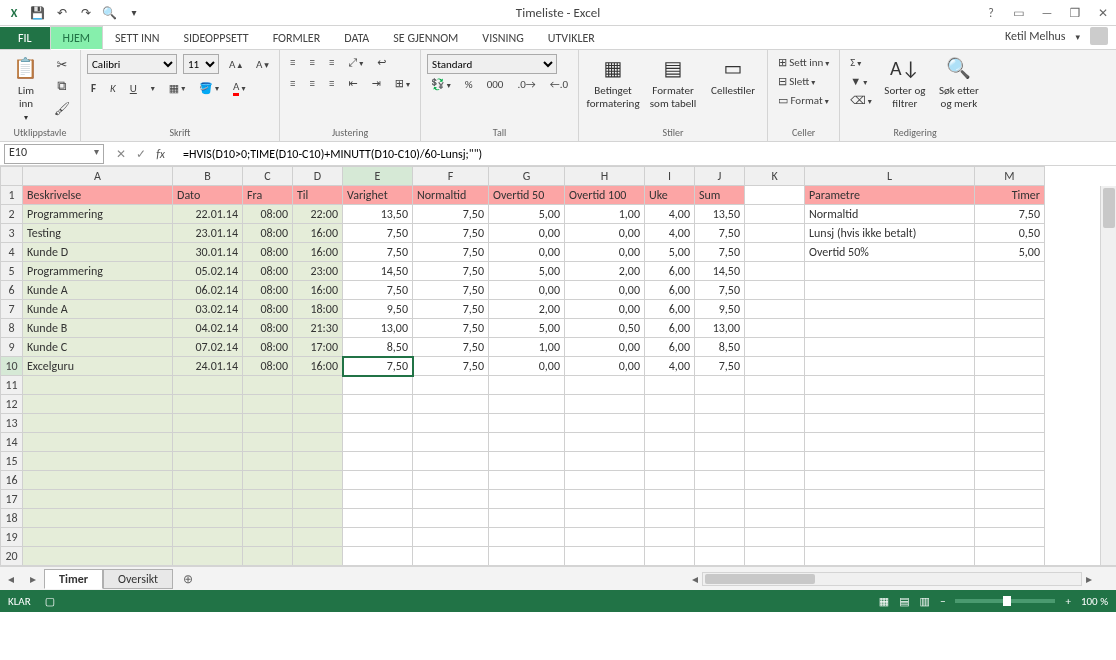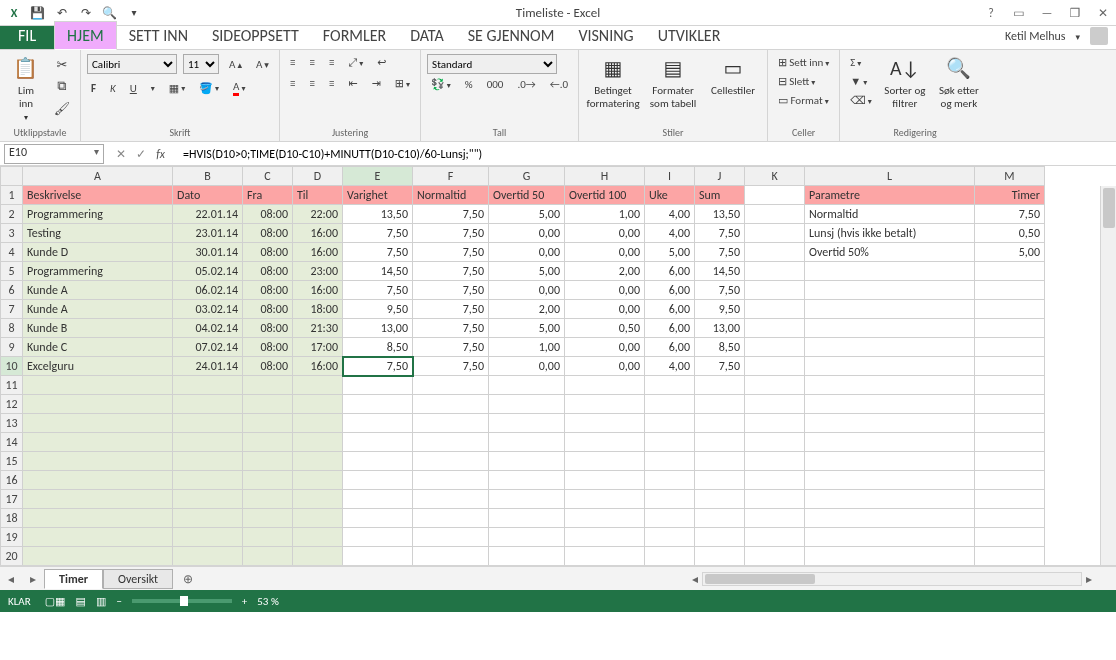--- a/index.html
+++ b/index.html
@@ -8,23 +8,23 @@
 
 .titlebar { height: 26px; background: #fff; display: flex; align-items: center; border-bottom: 1px solid #d4d4d4; position: relative; }
 .titlebar .qat { display: flex; align-items: center; gap: 8px; padding: 0 6px; }
 .titlebar .qat .icon { width: 16px; height: 16px; display: flex; align-items: center; justify-content: center; color: #444; }
 .titlebar .title { position: absolute; left: 50%; transform: translateX(-50%); font-size: 13px; color: #444; }
 .titlebar .wincontrols { position: absolute; right: 4px; display: flex; gap: 10px; }
 .titlebar .wincontrols span { width: 18px; text-align: center; color: #666; cursor: default; }
 
 
 .tabs { height: 24px; display: flex; align-items: flex-end; background: #fff; border-bottom: 1px solid #d4d4d4; }
-.tabs .tab { padding: 4px 12px; font-size: 16px; color: #444; cursor: default; text-transform: uppercase; }
+.tabs .tab { padding: 4px 12px; font-size: 12px; color: #444; cursor: default; text-transform: uppercase; }
 .tabs .tab.fil { background: #217346; color: #fff; padding: 4px 18px; }
-.tabs .tab.active { color: #217346; border: 1px solid #d4d4d4; border-bottom: 1px solid #fff; background: #f0abfc; position: relative; bottom: -1px; }
+.tabs .tab.active { color: #217346; border: 1px solid #d4d4d4; border-bottom: 1px solid #fff; background: #86efac; position: relative; bottom: -1px; }
 .tabs .spacer { flex: 1; }
 .tabs .account { padding: 4px 8px; color: #444; display: flex; align-items: center; gap: 10px; }
 .tabs .avatar { width: 18px; height: 18px; background: #ccc; border-radius: 2px; }
 
 
 .ribbon { height: 92px; background: #f3f3f3; border-bottom: 1px solid #d4d4d4; display: flex; }
 .group { border-right: 1px solid #d4d4d4; padding: 4px 6px 2px 6px; display: flex; flex-direction: column; justify-content: space-between; }
 .group-label { font-size: 10px; text-align: center; color: #666; padding-top: 2px; position: relative; }
 .group-body { display: flex; gap: 4px; align-items: flex-start; }
 .col { display: flex; flex-direction: column; gap: 2px; }
@@ -64,21 +64,21 @@
 .sheettabs { height: 24px; display: flex; align-items: center; background: #f3f3f3; border-top: 1px solid #d4d4d4; font-size: 12px; }
 .sheettabs .nav { padding: 0 8px; color: #666; }
 .sheettabs .stab { padding: 2px 14px; border: 1px solid #b0b0b0; background: #e8e8e8; cursor: default; }
 .sheettabs .stab.active { background: #fff; border-bottom: 1px solid #fff; font-weight: bold; }
 .sheettabs .add { padding: 0 10px; color: #666; }
 .sheettabs .hscroll { flex: 1; display: flex; justify-content: flex-end; padding-right: 20px; }
 .sheettabs .hscroll .track { width: 380px; height: 14px; background: #f0f0f0; border: 1px solid #d4d4d4; position: relative; }
 .sheettabs .hscroll .thumb { position: absolute; left: 2px; top: 1px; width: 110px; height: 10px; background: #c8c8c8; border-radius: 2px; }
 
 
-.statusbar { height: 22px; background: #217346; color: #fff; display: flex; align-items: center; justify-content: flex-start; padding: 0 8px; font-size: 11px; }
+.statusbar { height: 22px; background: #217346; color: #fff; display: flex; align-items: center; justify-content: space-between; padding: 0 8px; font-size: 11px; }
 .statusbar .right { display: flex; align-items: center; gap: 10px; }
 .zoomslider { width: 100px; height: 4px; background: #4a9a6f; position: relative; }
 .zoomslider .zthumb { position: absolute; left: 48px; top: -3px; width: 8px; height: 10px; background: #fff; }
 </style>
 </head>
 <body>
 
 <div class="titlebar">
   <div class="qat">
     <span class="icon" style="color:#217346;font-weight:bold">X</span>
@@ -633,15 +633,15 @@
   </div>
   <div class="right">
     <span>▦</span>
     <span>▤</span>
     <span>▥</span>
     <span>−</span>
     <div class="zoomslider">
         <div class="zthumb"></div>
       </div>
     <span>+</span>
-    <span>53 %</span>
+    <span>100 %</span>
   </div>
 </div>
 
 </body></html>

